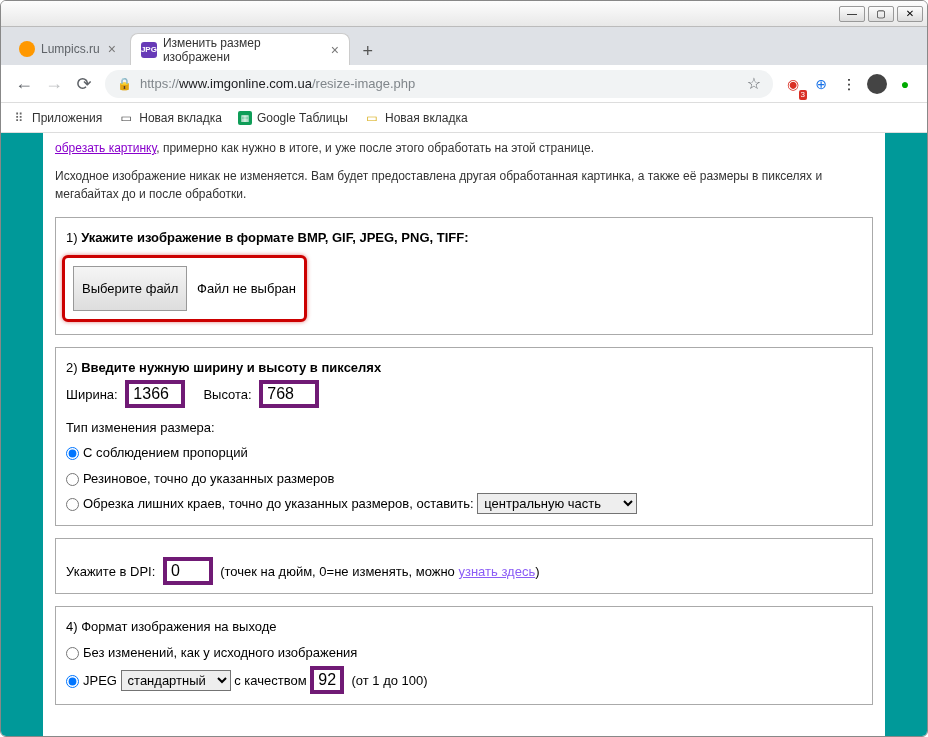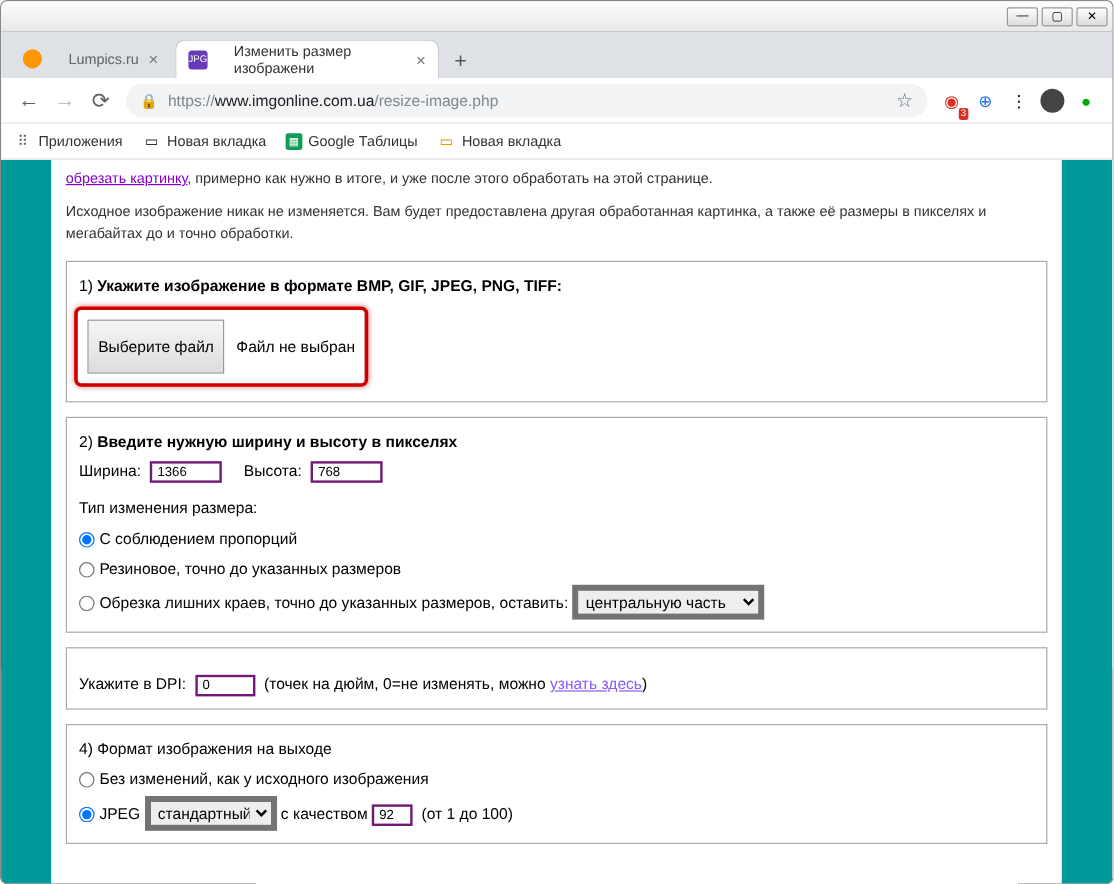--- a/index.html
+++ b/index.html
@@ -4,21 +4,21 @@
 <style>
 * { box-sizing: border-box; margin: 0; padding: 0; }
 body { font-family: Arial, sans-serif; font-size: 13px; background: #fff; }
 .window { width: 928px; height: 737px; border: 1px solid #888; border-radius: 6px; overflow: hidden; position: relative; background: #fff; }
 .titlebar { height: 26px; background: linear-gradient(#fdfdfd,#e8e8e8); border-bottom: 1px solid #bbb; display: flex; justify-content: flex-end; align-items: center; padding: 0 4px; }
 .winbtn { width: 26px; height: 16px; border: 1px solid #999; background: linear-gradient(#fdfdfd,#ddd); border-radius: 2px; margin-left: 3px; display: flex; align-items: center; justify-content: center; font-size: 10px; cursor: default; }
 .tabs-row { height: 38px; background: #dee1e6; display: flex; align-items: flex-end; padding-left: 8px; }
 .tab { height: 32px; border-radius: 8px 8px 0 0; display: flex; align-items: center; padding: 0 10px; margin-right: 4px; font-size: 12px; cursor: default; position: relative; max-width: 220px; }
 .tab.inactive { background: transparent; color: #5f6368; }
 .tab.active { background: #fff; color: #333; border: 1px solid #ccc; border-bottom: none; }
-.favicon { width: 16px; height: 16px; border-radius: 50%; margin-right: 22px; flex-shrink: 0; display: inline-flex; align-items: center; justify-content: center; font-size: 8px; color: #fff; font-weight: normal; }
+.favicon { width: 16px; height: 16px; border-radius: 50%; margin-right: 6px; flex-shrink: 0; display: inline-flex; align-items: center; justify-content: center; font-size: 8px; color: #fff; font-weight: bold; }
 .tab-close { margin-left: 8px; color: #777; font-size: 14px; flex-shrink: 0; }
 .newtab { width: 28px; height: 28px; display: flex; align-items: center; justify-content: center; color: #555; font-size: 18px; cursor: default; }
 .addr-row { height: 38px; background: #fff; border-bottom: 1px solid #ddd; display: flex; align-items: center; padding: 0 8px; }
 .nav-btn { width: 30px; height: 30px; display: flex; align-items: center; justify-content: center; color: #5f6368; font-size: 18px; cursor: default; }
 .addr-bar { flex: 1; height: 28px; background: #f1f3f4; border-radius: 14px; display: flex; align-items: center; padding: 0 12px; margin: 0 6px; font-size: 13px; color: #202124; }
 .lock { color: #5f6368; margin-right: 8px; font-size: 12px; }
 .addr-bar .grey { color: #80868b; }
 .star-btn { color: #5f6368; font-size: 16px; margin-left: auto; }
 .ext-icons { display: flex; align-items: center; }
 .ext-ic { width: 28px; height: 28px; display: flex; align-items: center; justify-content: center; font-size: 14px; cursor: default; position: relative; }
@@ -32,23 +32,23 @@
 .intro-line { color: #333; font-size: 12px; line-height: 1.5; margin-top: 6px; }
 .intro-line a { color: #8800cc; text-decoration: underline; }
 .intro-block { margin-top: 10px; margin-bottom: 14px; }
 .form-box { border: 1px solid #aaa; margin-top: 12px; padding: 8px 10px; font-size: 13px; line-height: 1.8; }
 .step-hd { font-weight: normal; }
 .step-hd b { font-weight: bold; }
 .highlight-wrap { border: 3px solid #cc0000; border-radius: 6px; box-shadow: 0 0 4px rgba(200,0,0,.5); padding: 8px; margin: 6px 0 4px -4px; display: inline-block; background: #fff; }
 .file-btn { background: linear-gradient(#f5f5f5,#ddd); border: 1px solid #999; padding: 14px 8px; font-size: 13px; cursor: default; }
 .file-txt { margin-left: 6px; }
 label { margin-right: 4px; }
-input[type=text] { font-size: 11px; padding: 1px 4px; border: 2px solid #701a75; }
+input[type=text] { font-size: 16px; padding: 1px 4px; border: 4px solid #701a75; }
 input[type=radio] { margin-right: 4px; vertical-align: middle; }
-select { font-size: 13px; border: 5px solid #737373; background: #eee; padding: 1px 2px; }
+select { font-size: 13px; border: 1px solid #737373; background: #eee; padding: 1px 2px; }
 .rb-line { margin: 2px 0; }
 .sel-pos { width: 160px; }
 .purple-link { color: #8b5cf6; text-decoration: underline; }
 .badge-sm { position: absolute; bottom: -2px; right: 0; background: #d93025; color: #fff; font-size: 8px; border-radius: 2px; padding: 0 2px; line-height: 10px; }
 </style>
 </head>
 <body>
 
 <div class="window">
 
@@ -114,21 +114,21 @@
   </div>
 
   <div class="content">
     <div class="page-wrap">
       <div class="teal-bar"></div>
       <div class="center">
 
         <div class="intro-line">
           <a href="#" class="purple-link">обрезать картинку</a><span>, примерно как нужно в итоге, и уже после этого обработать на этой странице.</span>
         </div>
-        <div class="intro-line intro-block">Исходное изображение никак не изменяется. Вам будет предоставлена другая обработанная картинка, а также её размеры в пикселях и мегабайтах до и точно обработки.</div>
+        <div class="intro-line intro-block">Исходное изображение никак не изменяется. Вам будет предоставлена другая обработанная картинка, а также её размеры в пикселях и мегабайтах до и после обработки.</div>
 
         <div class="form-box">
           <div class="step-hd"><span>1) </span><b>Укажите изображение в формате BMP, GIF, JPEG, PNG, TIFF:</b></div>
           <div class="highlight-wrap">
             <button class="file-btn">Выберите файл</button>
             <span class="file-txt">Файл не выбран</span>
           </div>
         </div>
 
         <div class="form-box">

